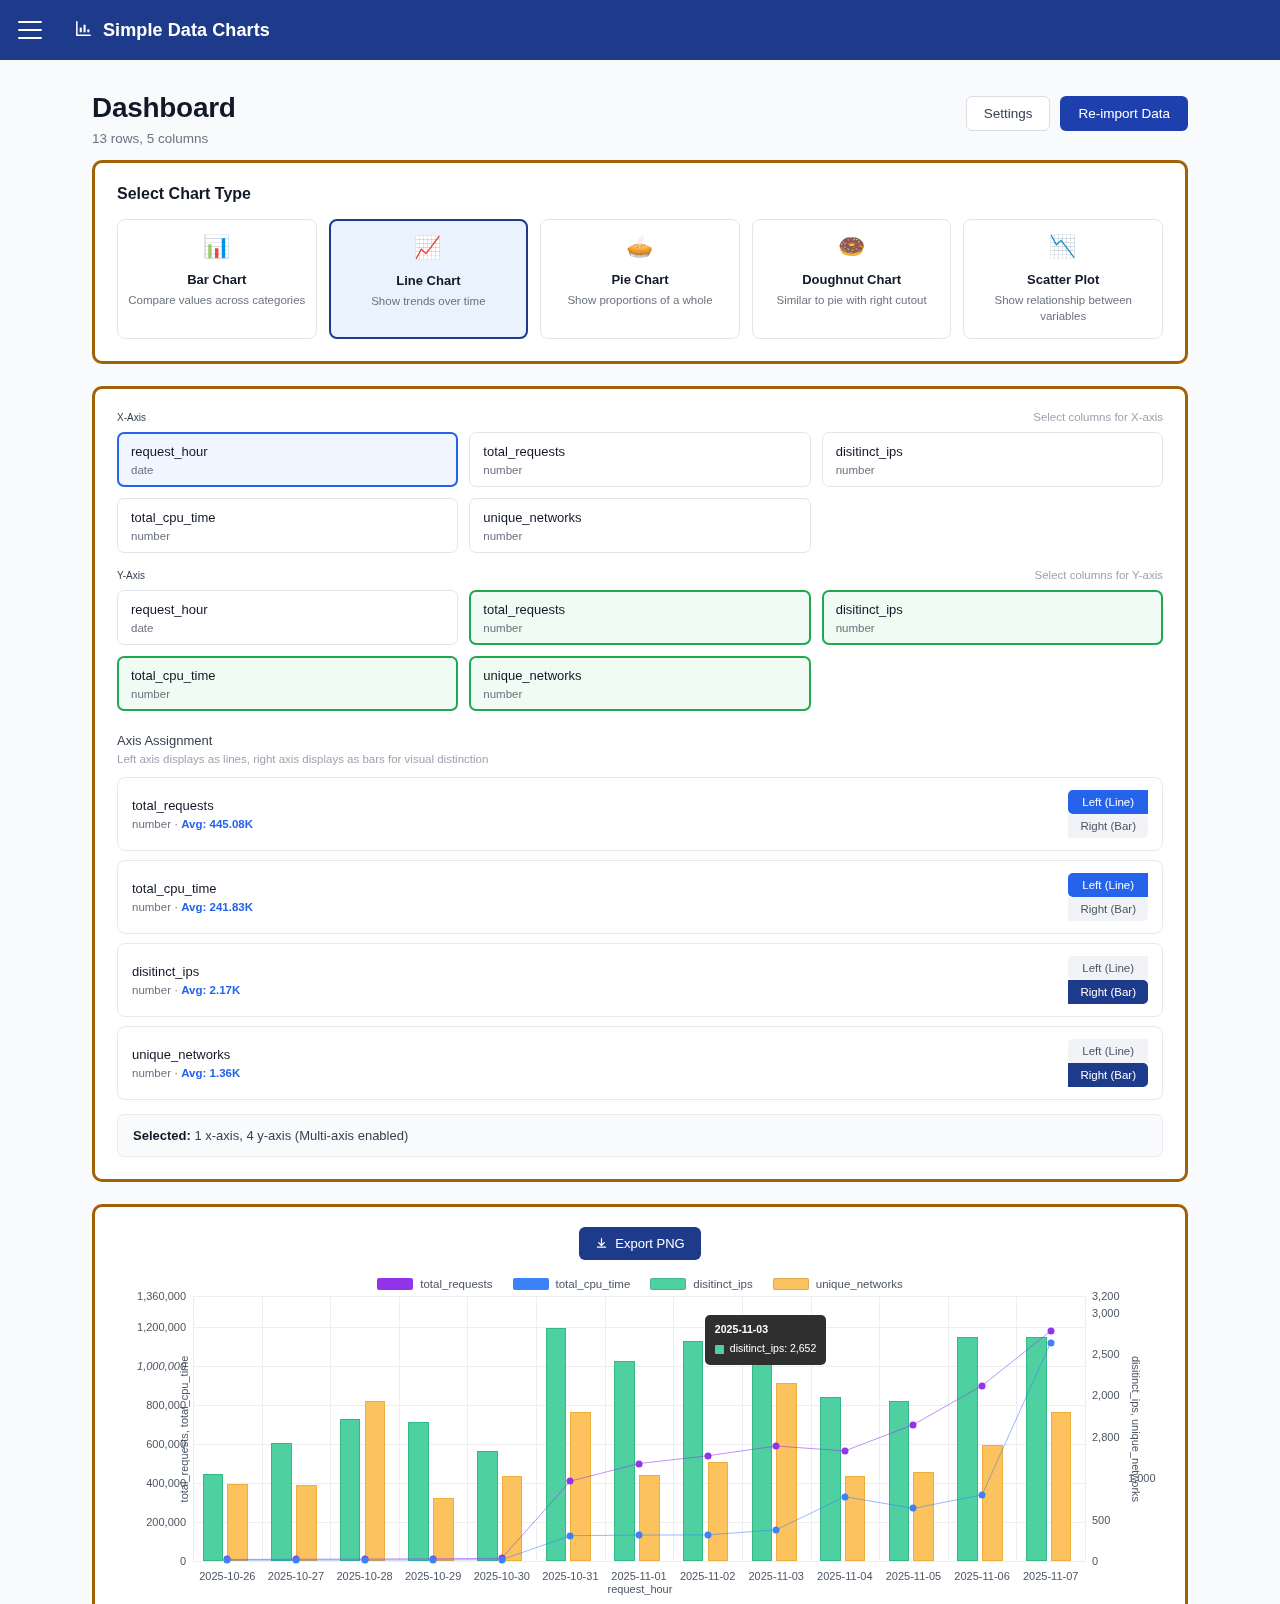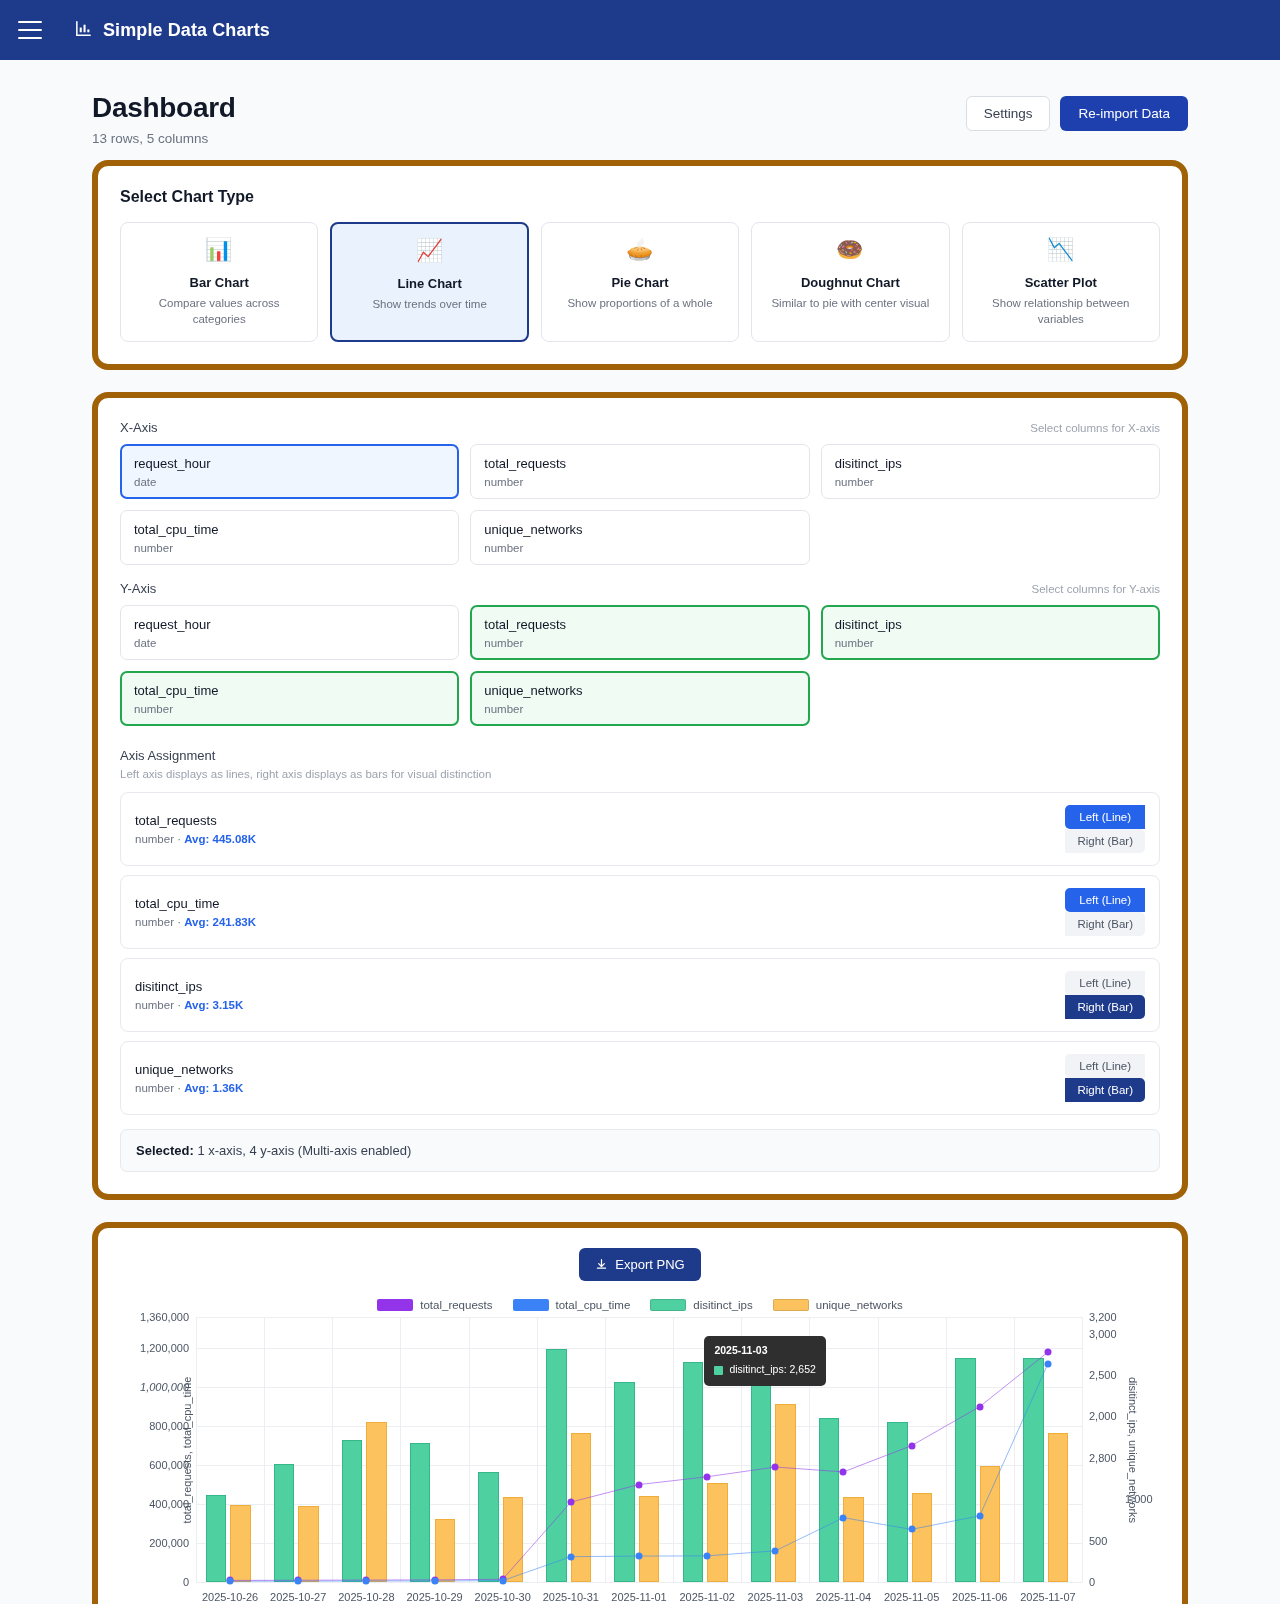--- a/index.html
+++ b/index.html
@@ -29,38 +29,38 @@
      padding:32px 0 14px 0;gap:20px; }
   h1.page-title { font-size:28px; font-weight:bold; margin:0; color:#111827; letter-spacing:-.3px;}
   .page-sub { font-size:13.5px; color:#6b7280; margin-top:7px; }
   .head-actions { display:flex; gap:10px; align-items:center; padding-top:4px;padding-left:28px;}
   .btn { font-size:13.5px; padding:9px 17px; border-radius:6px; cursor:pointer;
          font-family:inherit; border:1px solid transparent; }
   .btn-outline { background:#fff; border:1px solid #d9dee5; color:#374151; }
   .btn-primary { background:#1e40af; color:#fff; font-weight:500;}
 
   
-  .card { background:#fff; border:6px solid #a16207; border-radius:16px;
+  .card { background:#fff; border:3px solid #a16207; border-radius:10px;
           margin-bottom:22px; padding:22px; }
   .card-title { font-size:16px; font-weight:bold; color:#111827; margin:0 0 16px 0; }
 
   
   .type-grid { display:grid; grid-template-columns:repeat(5,1fr); gap:12px; }
   .type-card { border:1px solid #e2e6ec; border-radius:8px; background:#fff;
     padding:16px 10px 14px; text-align:center; cursor:pointer; min-height:112px;
     display:flex; flex-direction:column; align-items:center; justify-content:flex-start;}
   .type-card.selected { border:2px solid #1e3a8a; background:#eaf2fd; }
   .type-emoji { font-size:22px; line-height:1; margin-bottom:12px; height:24px;}
   .type-name { font-size:13px; font-weight:bold; color:#111827; margin-bottom:6px;}
   .type-desc { font-size:11.5px; color:#6b7280; line-height:1.35; }
 
   
   .axis-head { display:flex; justify-content:space-between; align-items:baseline;
     margin-bottom:9px; }
-  .axis-label { font-size:13px; color:#374151; }
+  .axis-label { font-size:10px; color:#374151; }
   .axis-hint { font-size:11.5px; color:#9ca3af; }
   .col-grid { display:grid; grid-template-columns:repeat(3,1fr); gap:11px; margin-bottom:8px;}
   .col-card { border:1px solid #e2e6ec; border-radius:7px; background:#fff;
     padding:11px 13px 10px; cursor:pointer; }
   .col-card.sel-x { border:2px solid #2563eb; background:#eff6ff; padding:10px 12px 9px; }
   .col-card.sel-y { border:2px solid #22a74e; background:#effbf3; padding:10px 12px 9px; }
   .col-name { font-size:13px; color:#111827; margin-bottom:5px; }
   .col-type { font-size:11.5px; color:#6b7280; }
 
   
@@ -168,21 +168,21 @@
           <div class="type-desc">Show trends over time</div>
         </div>
         <div class="type-card">
           <div class="type-emoji">🥧</div>
           <div class="type-name">Pie Chart</div>
           <div class="type-desc">Show proportions of a whole</div>
         </div>
         <div class="type-card">
           <div class="type-emoji">🍩</div>
           <div class="type-name">Doughnut Chart</div>
-          <div class="type-desc">Similar to pie with center visual</div>
+          <div class="type-desc">Similar to pie with right cutout</div>
         </div>
         <div class="type-card">
           <div class="type-emoji">📉</div>
           <div class="type-name">Scatter Plot</div>
           <div class="type-desc">Show relationship between variables</div>
         </div>
       </div>
   </div>
 
   <div class="card">
@@ -260,21 +260,21 @@
             <div class="assign-meta"><span>number</span> · <span class="assign-avg">Avg: 241.83K</span></div>
           </div>
           <div class="seg">
             <button class="on-line">Left (Line)</button>
             <button class="">Right (Bar)</button>
           </div>
         </div>
         <div class="assign-row">
           <div>
             <div class="assign-name">disitinct_ips</div>
-            <div class="assign-meta"><span>number</span> · <span class="assign-avg">Avg: 3.15K</span></div>
+            <div class="assign-meta"><span>number</span> · <span class="assign-avg">Avg: 2.17K</span></div>
           </div>
           <div class="seg">
             <button class="">Left (Line)</button>
             <button class="on-bar">Right (Bar)</button>
           </div>
         </div>
         <div class="assign-row">
           <div>
             <div class="assign-name">unique_networks</div>
             <div class="assign-meta"><span>number</span> · <span class="assign-avg">Avg: 1.36K</span></div>

